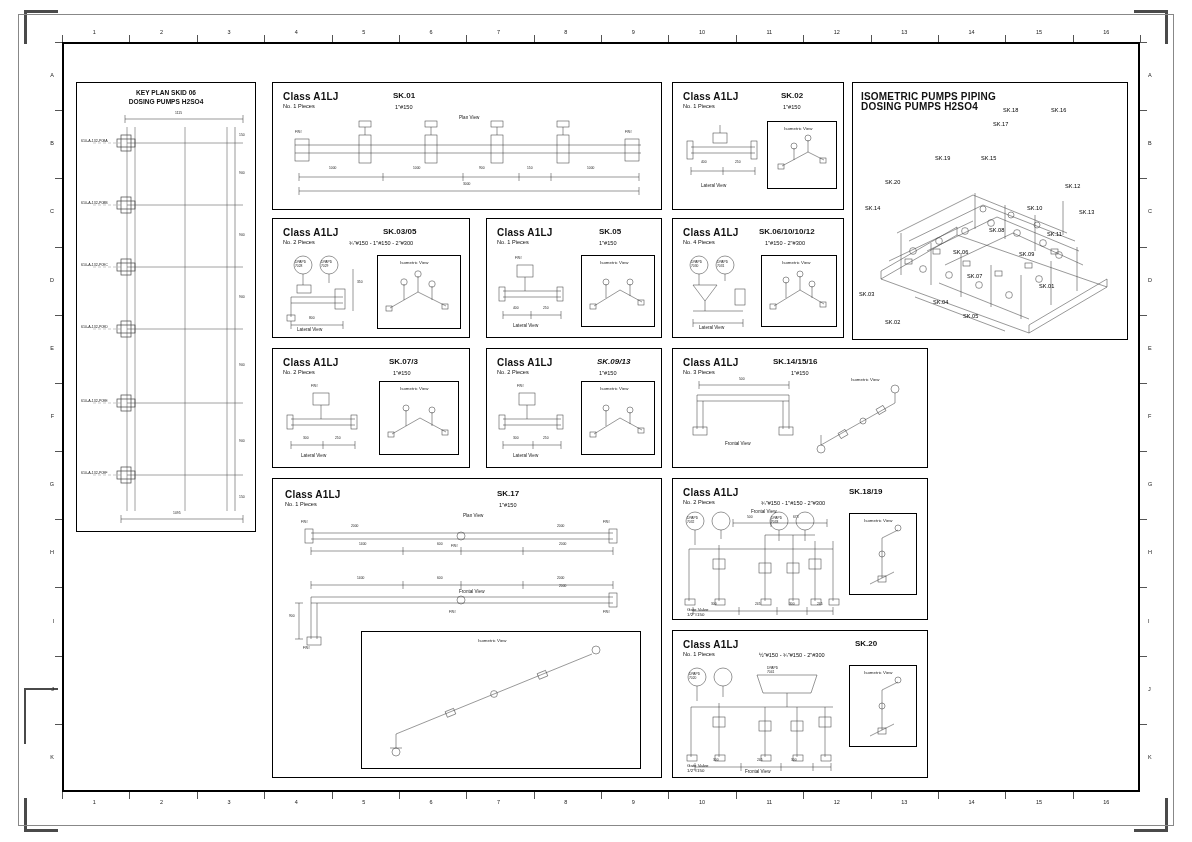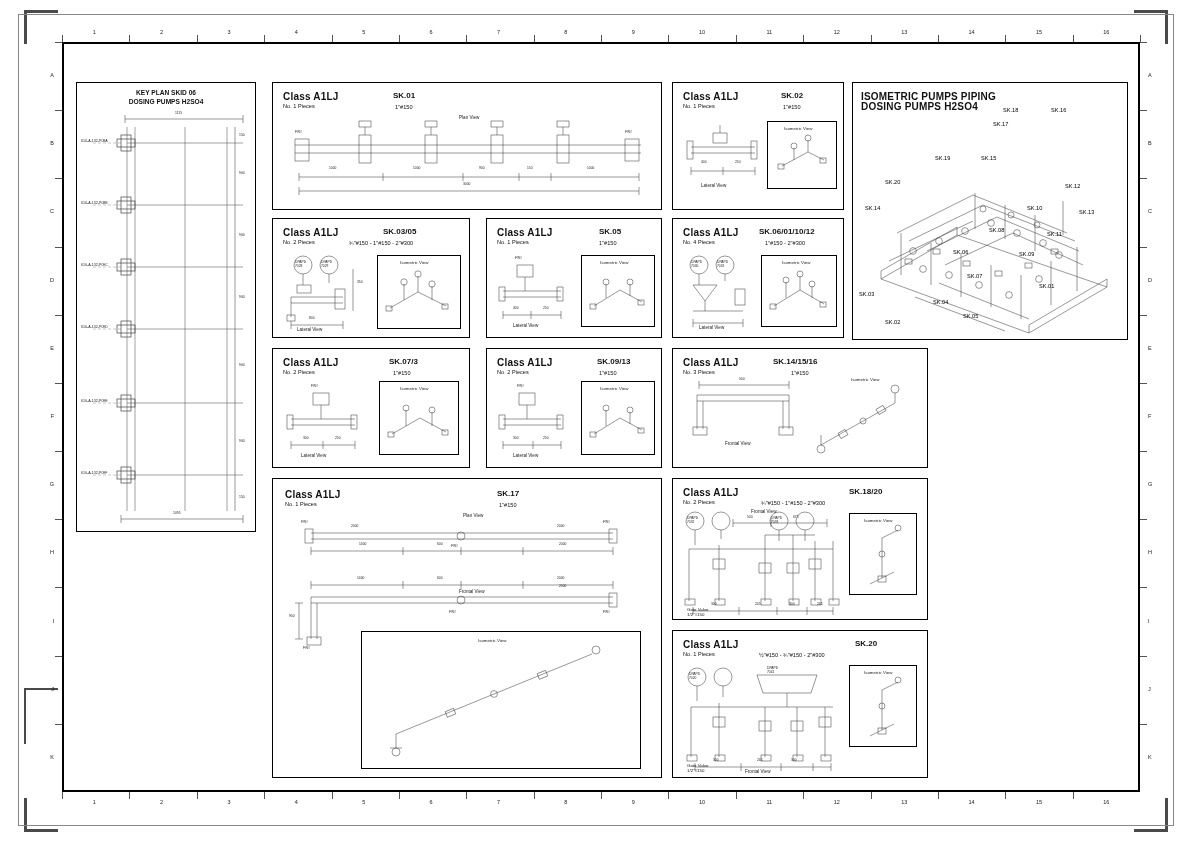--- a/index.html
+++ b/index.html
@@ -514,21 +514,21 @@
           <rect x="8" y="48" width="6" height="5"></rect>
             <rect x="56" y="44" width="6" height="5"></rect>
         </g>
       </svg>
     </div>
   </div>
 
   <div class="panel" style="left:672px;top:218px;width:172px;height:120px;">
     <div class="ptitle" style="left:10px;top:8px;">Class A1LJ</div>
     <div class="psub" style="left:10px;top:20px;">No. 4 Pieces</div>
-    <div class="pcode" style="left:86px;top:8px;">SK.06/01/10/12</div>
+    <div class="pcode" style="left:86px;top:8px;">SK.06/10/10/12</div>
     <div class="pspec" style="left:92px;top:21px;">1"#150 - 2"#300</div>
     <svg width="172" height="120" style="position:absolute;left:0;top:0;">
       <g class="ln">
         <circle cx="26" cy="46" r="9"></circle>
           <circle cx="52" cy="46" r="9"></circle>
         <line x1="26" y1="55" x2="26" y2="66"></line>
           <line x1="52" y1="55" x2="52" y2="62"></line>
         <path d="M20,66 L44,66 L32,82 Z"></path>
         <line x1="32" y1="82" x2="32" y2="92"></line>
         <line x1="20" y1="92" x2="70" y2="92"></line>
@@ -596,21 +596,21 @@
           <rect x="8" y="50" width="6" height="5"></rect>
             <rect x="62" y="48" width="6" height="5"></rect>
         </g>
       </svg>
     </div>
   </div>
 
   <div class="panel" style="left:486px;top:348px;width:176px;height:120px;">
     <div class="ptitle" style="left:10px;top:8px;">Class A1LJ</div>
     <div class="psub" style="left:10px;top:20px;">No. 2 Pieces</div>
-    <div class="pcode" style="left:110px;top:8px;">SK.09/13</div>
+    <div class="pcode" style="left:110px;top:8px;font-style:italic;">SK.09/13</div>
     <div class="pspec" style="left:112px;top:21px;">1"#150</div>
     <svg width="176" height="120" style="position:absolute;left:0;top:0;">
       <g class="ln">
         <rect x="32" y="44" width="16" height="12"></rect>
         <line x1="40" y1="56" x2="40" y2="70"></line>
         <line x1="16" y1="70" x2="74" y2="70"></line>
         <line x1="16" y1="76" x2="74" y2="76"></line>
         <rect x="12" y="66" width="6" height="14"></rect>
         <rect x="70" y="66" width="6" height="14"></rect>
         <line x1="16" y1="96" x2="74" y2="96"></line>
@@ -748,21 +748,21 @@
           <rect x="176" y="40" width="9" height="6" transform="rotate(-22 180 43)"></rect>
           <line x1="28" y1="116" x2="40" y2="116"></line>
         </g>
       </svg>
     </div>
   </div>
 
   <div class="panel" style="left:672px;top:478px;width:256px;height:142px;">
     <div class="ptitle" style="left:10px;top:8px;">Class A1LJ</div>
     <div class="psub" style="left:10px;top:20px;">No. 2 Pieces</div>
-    <div class="pcode" style="left:176px;top:8px;">SK.18/20</div>
+    <div class="pcode" style="left:176px;top:8px;">SK.18/19</div>
     <div class="pspec" style="left:88px;top:21px;">¾"#150 - 1"#150 - 2"#300</div>
     <div class="viewlbl" style="left:78px;top:30px;">Frontal View</div>
     <svg width="256" height="142" style="position:absolute;left:0;top:0;">
       <g class="ln">
         <circle cx="22" cy="42" r="9"></circle>
           <circle cx="48" cy="42" r="9"></circle>
         <line x1="22" y1="51" x2="22" y2="66"></line>
           <line x1="48" y1="51" x2="48" y2="60"></line>
         <circle cx="106" cy="42" r="9"></circle>
           <circle cx="132" cy="42" r="9"></circle>

